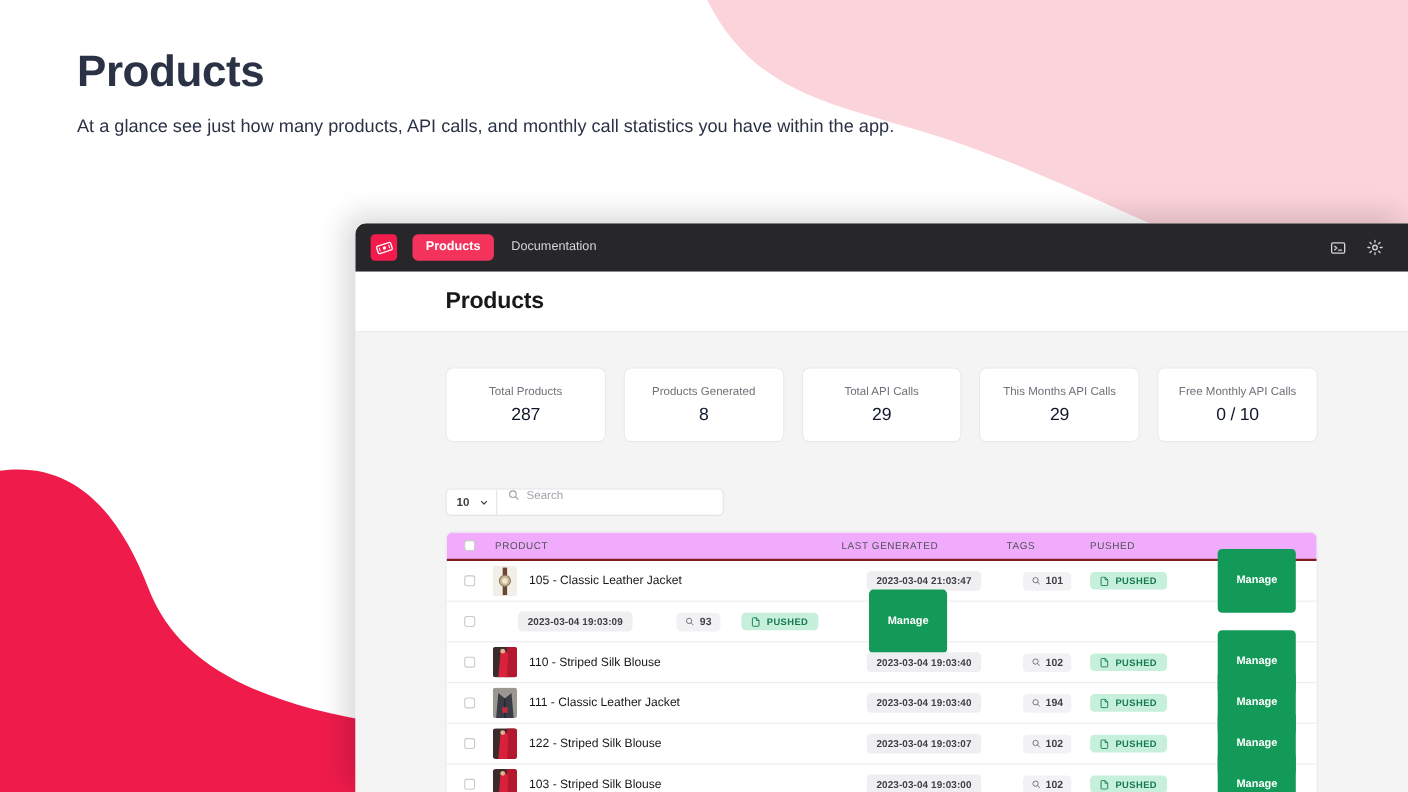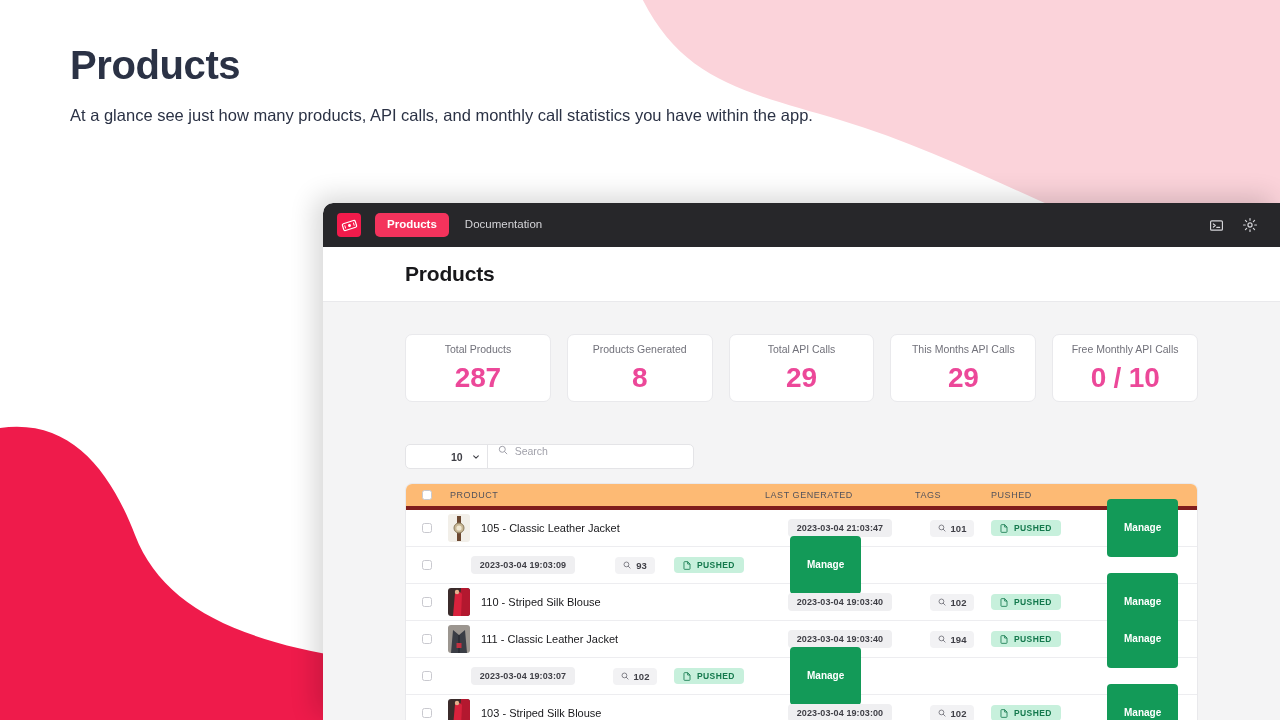--- a/index.html
+++ b/index.html
@@ -81,42 +81,42 @@
 
   
   #stats { display: flex; gap: 16px; }
   .stat-card {
     flex: 1; background: #fff; border: 1px solid #e9e9ec;
     border-radius: 7px; height: 68px;
     display: flex; flex-direction: column; align-items: center; justify-content: center;
     gap: 7px;
   }
   .stat-label { font-size: 10.5px; color: #71717a; font-weight: 400; white-space: nowrap; }
-  .stat-value { font-size: 28px; font-weight: 700; color: #ec4899; letter-spacing: -0.2px; }
+  .stat-value { font-size: 16px; font-weight: 400; color: #0f172a; letter-spacing: -0.2px; }
 
   
   #toolbar { margin-top: 42px; display: flex; }
   #toolbar-group {
     display: flex; align-items: stretch;
     border: 1px solid #e4e4e7; border-radius: 5px; background: #fff;
-    height: 25px; overflow: hidden; padding-left: 36px;
+    height: 25px; overflow: hidden;
   }
   #page-size-select {
     display: flex; align-items: center; gap: 9px;
     padding: 0 7px 0 9px;
     font-size: 10.5px; font-weight: 700; color: #3f3f46;
     border-right: 1px solid #e4e4e7;
   }
   #search-wrap { display: flex; align-items: flex-start; gap: 7px; padding: 0 10px; width: 205px; }
   #search-placeholder { font-size: 10.5px; color: #a1a1aa; }
 
   
   #table { margin-top: 14px; background: #fff; border: 1px solid #e9e9ec; border-radius: 7px 7px 0 0; overflow: hidden; }
   .trow { display: flex; align-items: center; }
-  #thead { background: #fdba74; height: 26px; border-bottom: 4px solid #7f1d1d; }
+  #thead { background: #f0abfc; height: 26px; border-bottom: 2px solid #7f1d1d; }
   #thead .th { font-size: 9px; font-weight: 400; color: #52525b; letter-spacing: 0.55px; }
 
   .c-check { width: 42px; display: flex; justify-content: center; flex: none; }
   .c-product { flex: 1; display: flex; align-items: center; gap: 11px; min-width: 0; }
   .c-date { width: 150px; flex: none; display: flex; justify-content: center; }
   .c-tags { width: 74px; flex: none; display: flex; justify-content: center; }
   .c-pushed { width: 118px; flex: none; display: flex; justify-content: flex-start; padding-left: 2px; }
   .c-action { width: 90px; flex: none; display: flex; justify-content: flex-start; }
 
   #thead .c-product { padding-left: 2px; }
@@ -419,63 +419,33 @@
           </div>
           <div class="c-action">
             <span class="manage-btn">Manage</span>
           </div>
         </div>
 
         <div class="trow tbody-row">
           <div class="c-check">
               <div class="row-check"></div>
             </div>
-          <div class="c-date">
-            <span class="date-pill">2023-03-04 19:03:07</span>
-          </div>
-          <div class="c-tags">
-            <span class="tag-pill">
-              <svg width="8" height="8" viewBox="0 0 14 14" fill="none" stroke="#71717a" stroke-width="1.5">
-                  <circle cx="6" cy="6" r="4.2"></circle>
-                  <path d="M9.2 9.2 L12.4 12.4" stroke-linecap="round"></path>
-                </svg>
-              <span>102</span>
-            </span>
-          </div>
-          <div class="c-pushed">
-            <span class="pushed-badge">
-              <svg width="8" height="9" viewBox="0 0 12 14" fill="none" stroke="#14794d" stroke-width="1.3">
-                  <path d="M7 1H2.5a1.2 1.2 0 0 0-1.2 1.2v9.6A1.2 1.2 0 0 0 2.5 13h7a1.2 1.2 0 0 0 1.2-1.2V4.7z"></path>
-                  <path d="M7 1v3.7h3.7"></path>
-                </svg>
-              <span>PUSHED</span>
-            </span>
-          </div>
-          <div class="c-action">
-            <span class="manage-btn">Manage</span>
-          </div>
-        </div>
-
-        <div class="trow tbody-row">
-          <div class="c-check">
-              <div class="row-check"></div>
-            </div>
           <div class="c-product">
             <div class="thumb">
               <svg width="22" height="28" viewBox="0 0 22 28">
                 <rect width="22" height="28" fill="#3b2b2b"></rect>
                 <path d="M13 0 L22 0 L22 28 L11 28 Z" fill="#b3182f"></path>
                 <path d="M7 5 Q11 2 14 6 L13 28 L5 28 Z" fill="#d8223c"></path>
                 <circle cx="9" cy="4" r="2.2" fill="#e4b08d"></circle>
               </svg>
             </div>
-            <div class="pname">103 - Striped Silk Blouse</div>
+            <div class="pname">122 - Striped Silk Blouse</div>
           </div>
           <div class="c-date">
-            <span class="date-pill">2023-03-04 19:03:00</span>
+            <span class="date-pill">2023-03-04 19:03:07</span>
           </div>
           <div class="c-tags">
             <span class="tag-pill">
               <svg width="8" height="8" viewBox="0 0 14 14" fill="none" stroke="#71717a" stroke-width="1.5">
                   <circle cx="6" cy="6" r="4.2"></circle>
                   <path d="M9.2 9.2 L12.4 12.4" stroke-linecap="round"></path>
                 </svg>
               <span>102</span>
             </span>
           </div>
@@ -486,16 +456,57 @@
                   <path d="M7 1v3.7h3.7"></path>
                 </svg>
               <span>PUSHED</span>
             </span>
           </div>
           <div class="c-action">
             <span class="manage-btn">Manage</span>
           </div>
         </div>
 
+        <div class="trow tbody-row">
+          <div class="c-check">
+              <div class="row-check"></div>
+            </div>
+          <div class="c-product">
+            <div class="thumb">
+              <svg width="22" height="28" viewBox="0 0 22 28">
+                <rect width="22" height="28" fill="#3b2b2b"></rect>
+                <path d="M13 0 L22 0 L22 28 L11 28 Z" fill="#b3182f"></path>
+                <path d="M7 5 Q11 2 14 6 L13 28 L5 28 Z" fill="#d8223c"></path>
+                <circle cx="9" cy="4" r="2.2" fill="#e4b08d"></circle>
+              </svg>
+            </div>
+            <div class="pname">103 - Striped Silk Blouse</div>
+          </div>
+          <div class="c-date">
+            <span class="date-pill">2023-03-04 19:03:00</span>
+          </div>
+          <div class="c-tags">
+            <span class="tag-pill">
+              <svg width="8" height="8" viewBox="0 0 14 14" fill="none" stroke="#71717a" stroke-width="1.5">
+                  <circle cx="6" cy="6" r="4.2"></circle>
+                  <path d="M9.2 9.2 L12.4 12.4" stroke-linecap="round"></path>
+                </svg>
+              <span>102</span>
+            </span>
+          </div>
+          <div class="c-pushed">
+            <span class="pushed-badge">
+              <svg width="8" height="9" viewBox="0 0 12 14" fill="none" stroke="#14794d" stroke-width="1.3">
+                  <path d="M7 1H2.5a1.2 1.2 0 0 0-1.2 1.2v9.6A1.2 1.2 0 0 0 2.5 13h7a1.2 1.2 0 0 0 1.2-1.2V4.7z"></path>
+                  <path d="M7 1v3.7h3.7"></path>
+                </svg>
+              <span>PUSHED</span>
+            </span>
+          </div>
+          <div class="c-action">
+            <span class="manage-btn">Manage</span>
+          </div>
+        </div>
+
       </div>
     </div>
   </div>
 </div>
 
 </body></html>

